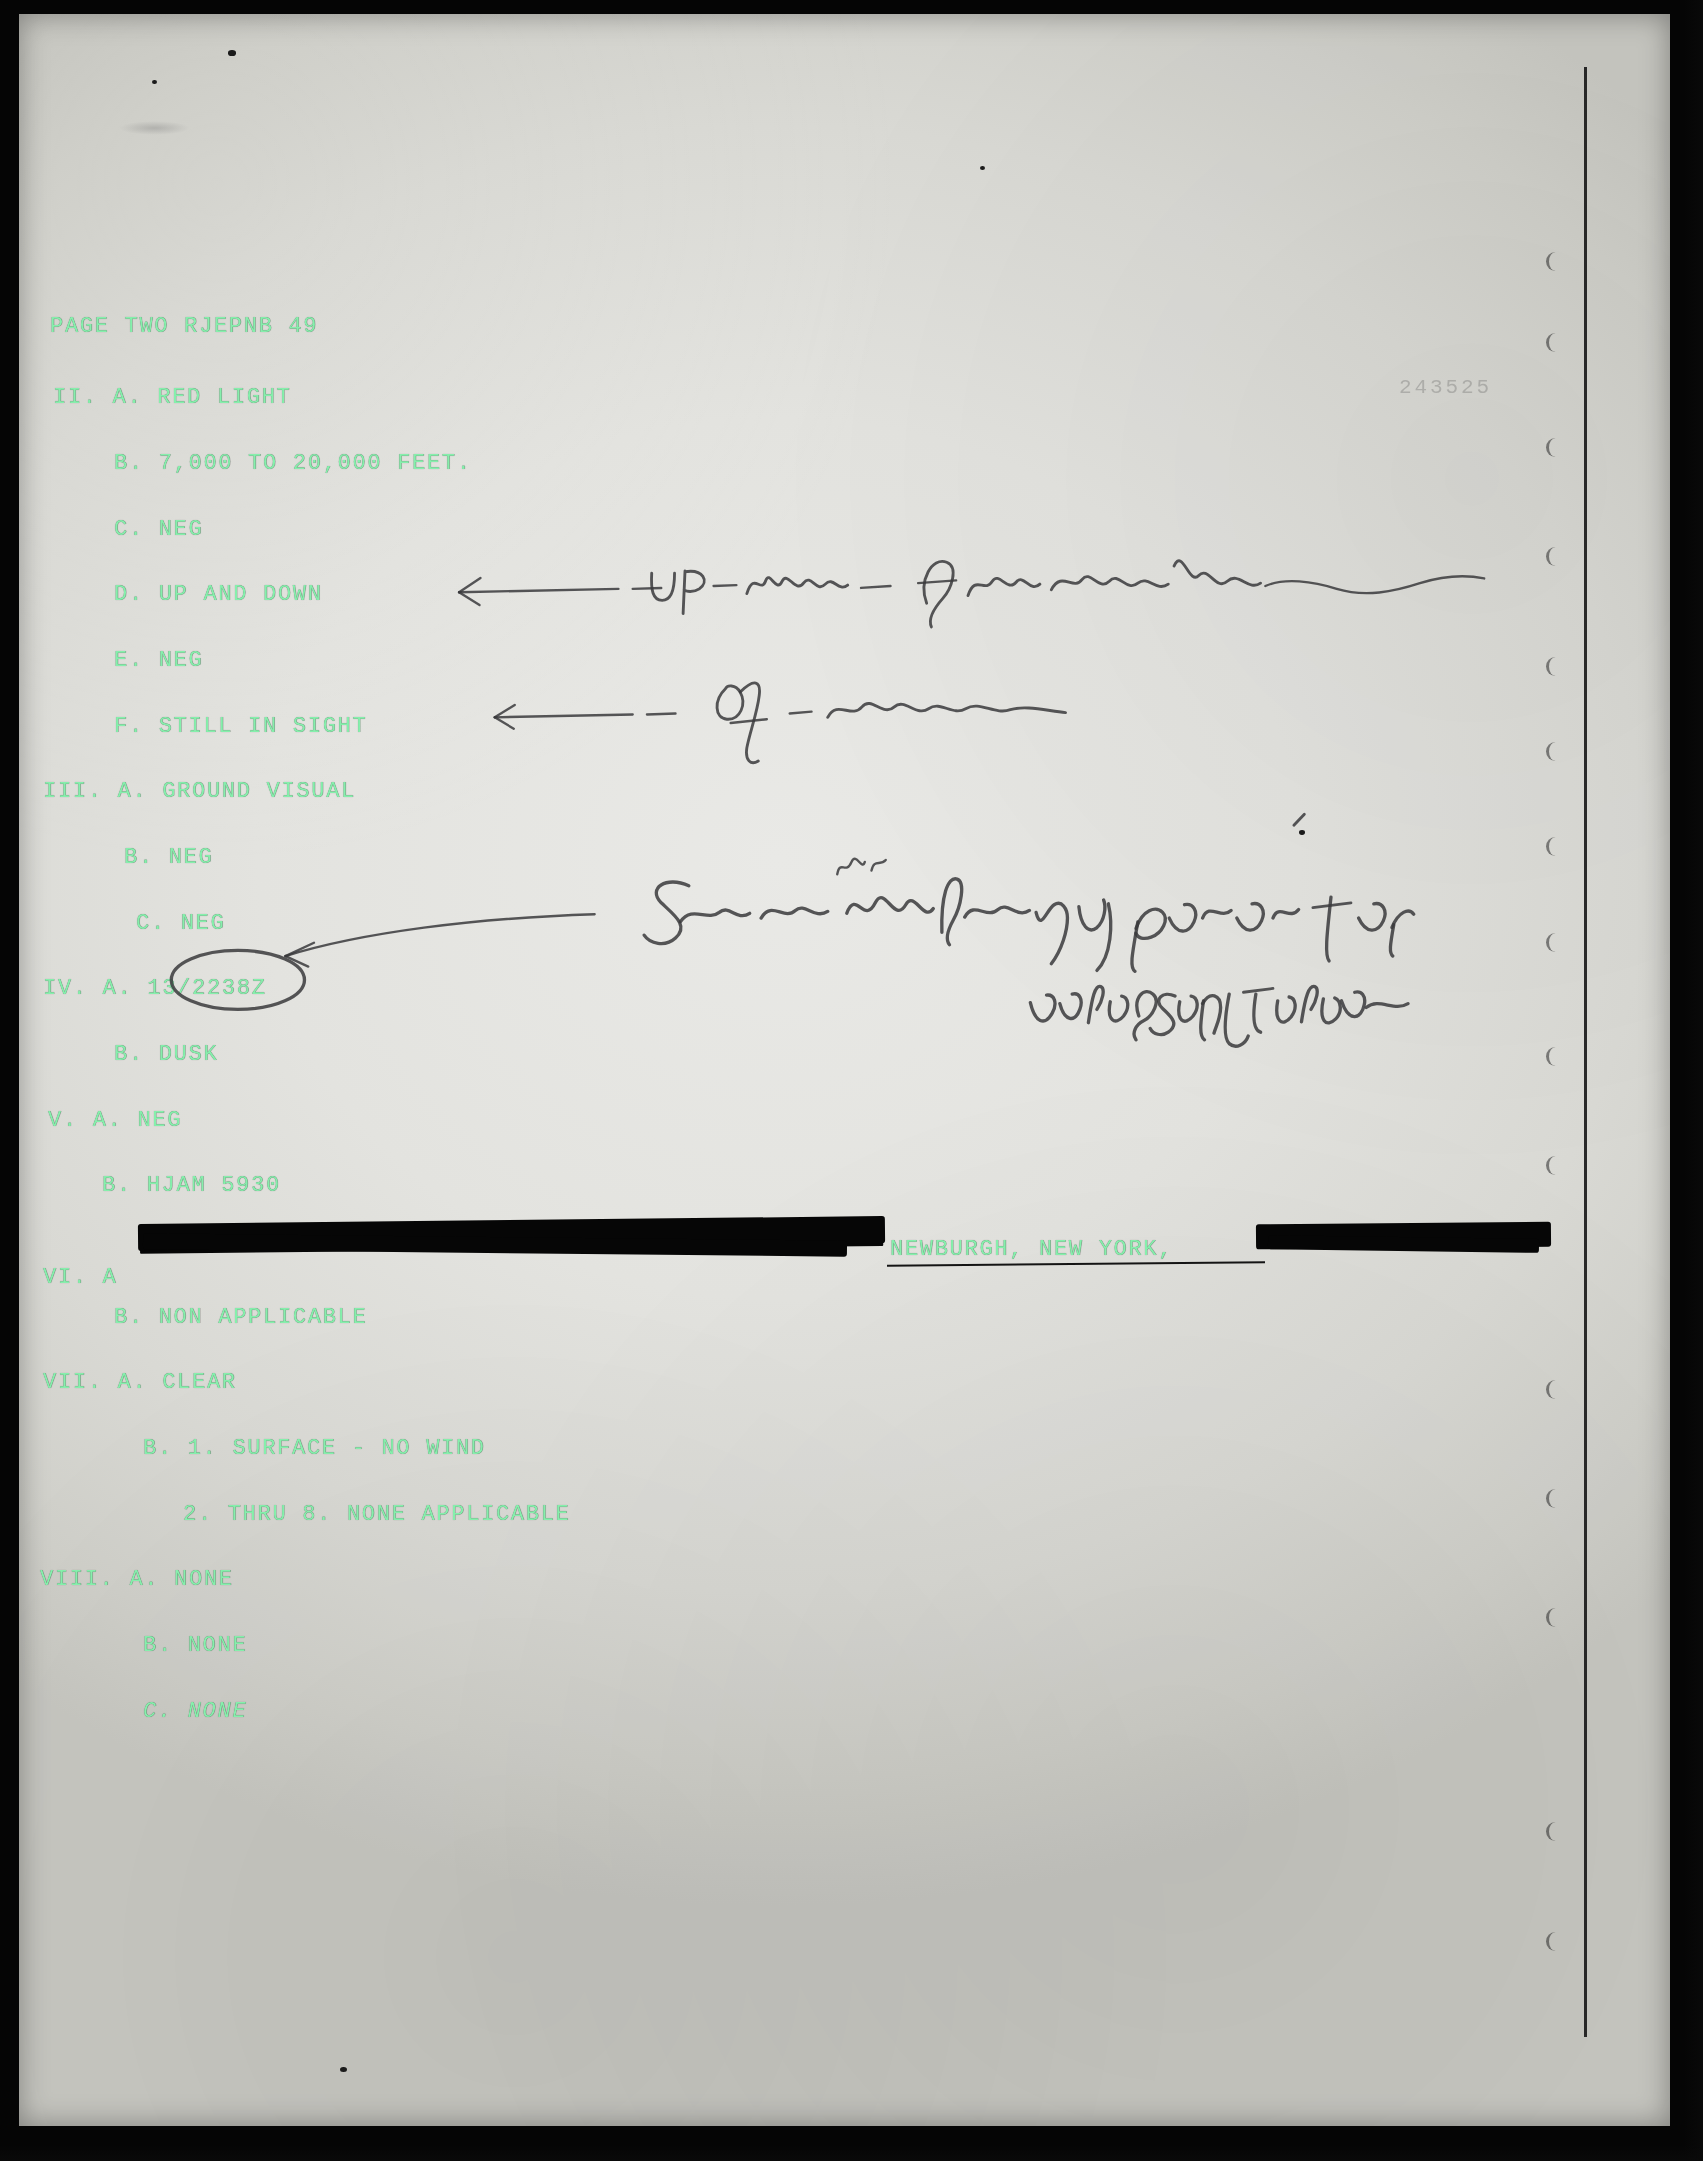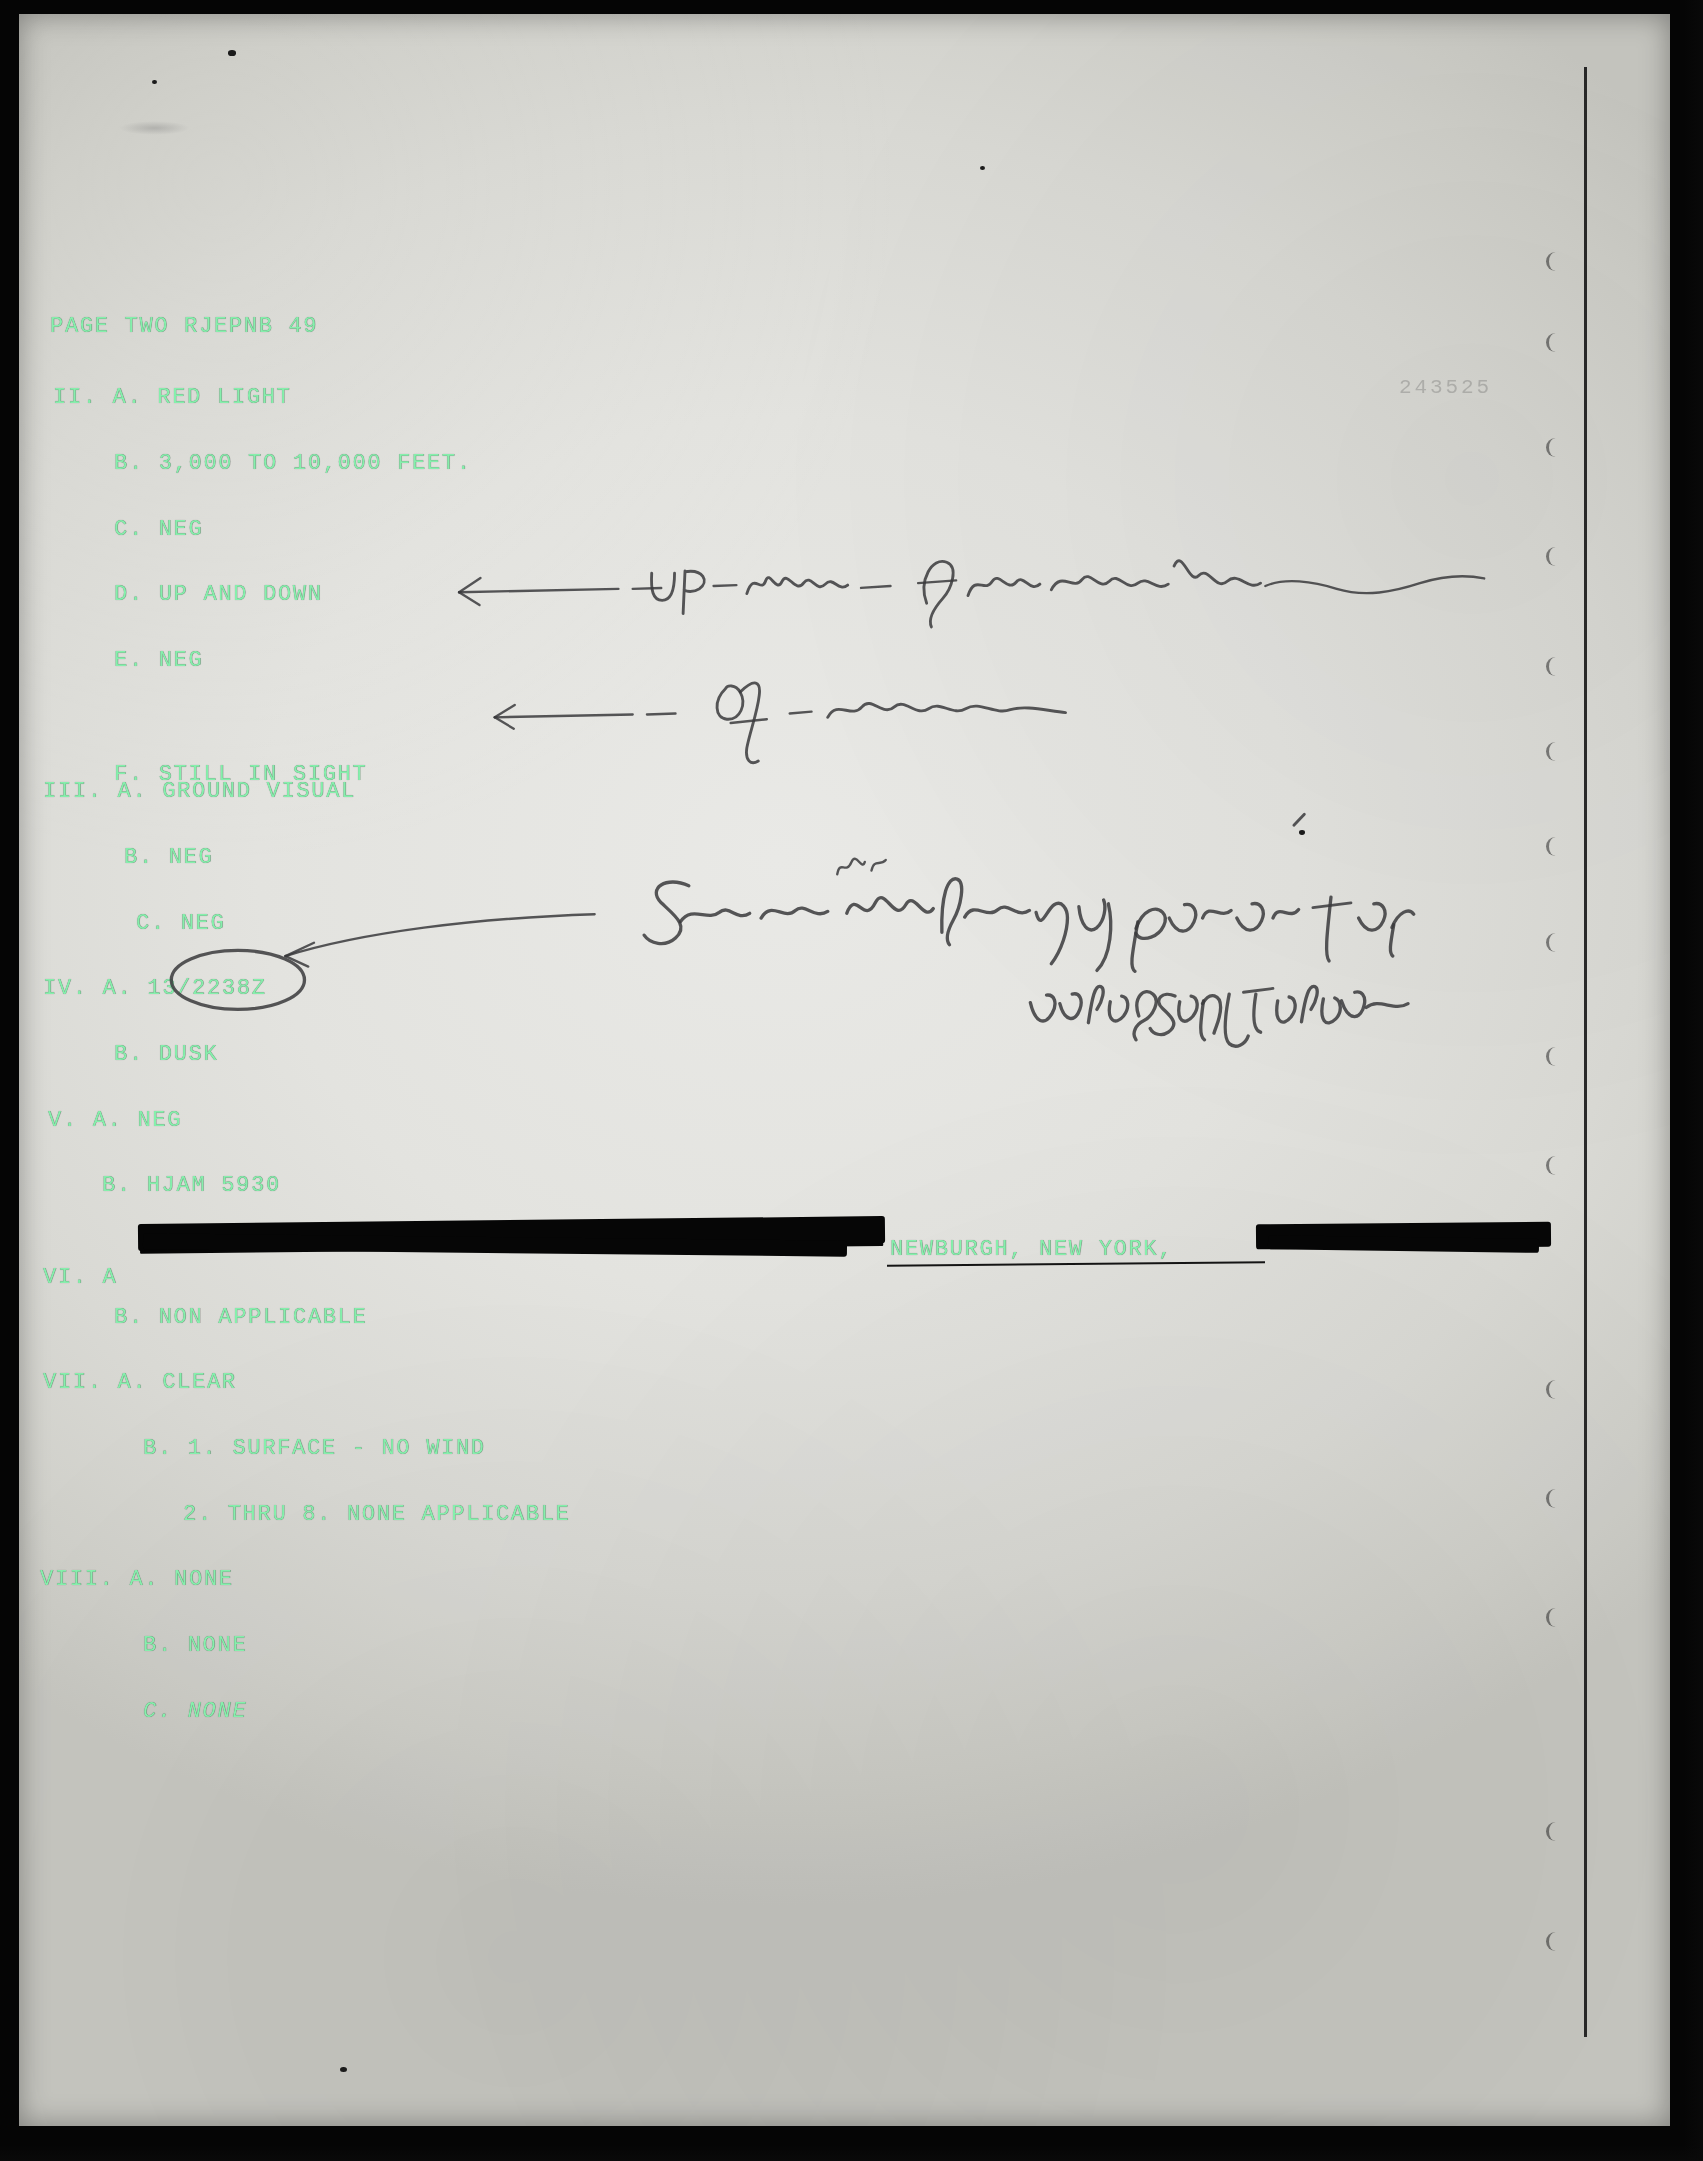--- a/index.html
+++ b/index.html
@@ -200,25 +200,25 @@
   <div class="punch" style="left:1546px;top:1489px;"></div>
   <div class="punch" style="left:1546px;top:1608px;"></div>
   <div class="punch" style="left:1546px;top:1822px;"></div>
   <div class="punch" style="left:1546px;top:1932px;"></div>
 
   <div class="ghost-number">243525</div>
 
   <div id="typed">
     <div class="line" style="left:50px; top:314px;">PAGE TWO RJEPNB 49</div>
     <div class="line" style="left:53px; top:385px;">II. A. RED LIGHT</div>
-    <div class="line" style="left:114px; top:451px;">B. 3,000 TO 10,000 FEET.</div>
+    <div class="line" style="left:114px; top:451px;">B. 7,000 TO 20,000 FEET.</div>
     <div class="line" style="left:114px; top:517px;">C. NEG</div>
     <div class="line" style="left:114px; top:582px;">D. UP AND DOWN</div>
     <div class="line" style="left:114px; top:648px;">E. NEG</div>
-    <div class="line" style="left:114px; top:714px;margin-top:48px;">F. STILL IN SIGHT</div>
+    <div class="line" style="left:114px; top:714px;">F. STILL IN SIGHT</div>
     <div class="line" style="left:43px;  top:779px;">III. A. GROUND VISUAL</div>
     <div class="line" style="left:124px; top:845px;">B. NEG</div>
     <div class="line" style="left:136px; top:911px;">C. NEG</div>
     <div class="line" style="left:43px;  top:976px;">IV. A. 13/2238Z</div>
     <div class="line" style="left:114px; top:1042px;">B. DUSK</div>
     <div class="line" style="left:48px; top:1108px;">V. A. NEG</div>
     <div class="line" style="left:102px; top:1173px;">B. HJAM 5930</div>
     <div class="line" style="left:43px;  top:1237px;margin-top:28px;">VI. A</div>
     <div class="line" style="left:890px;top:1237px;">NEWBURGH, NEW YORK,</div>
     <div class="line" style="left:114px; top:1305px;">B. NON APPLICABLE</div>

